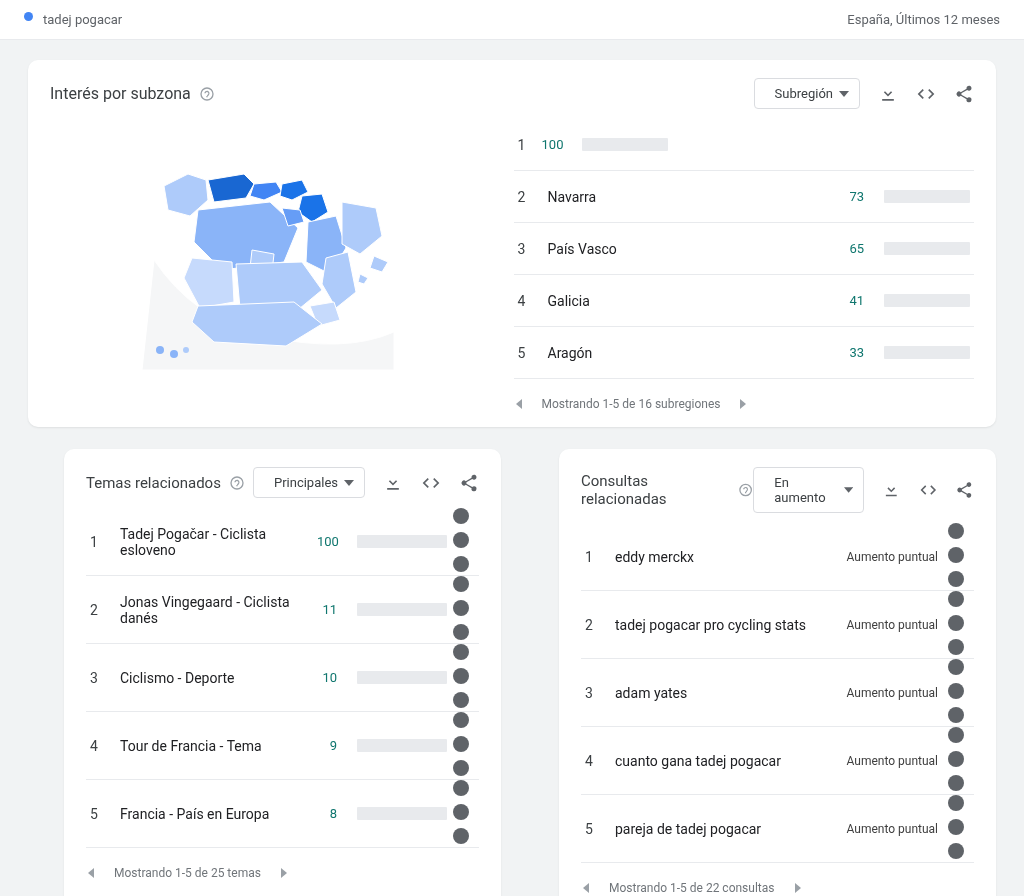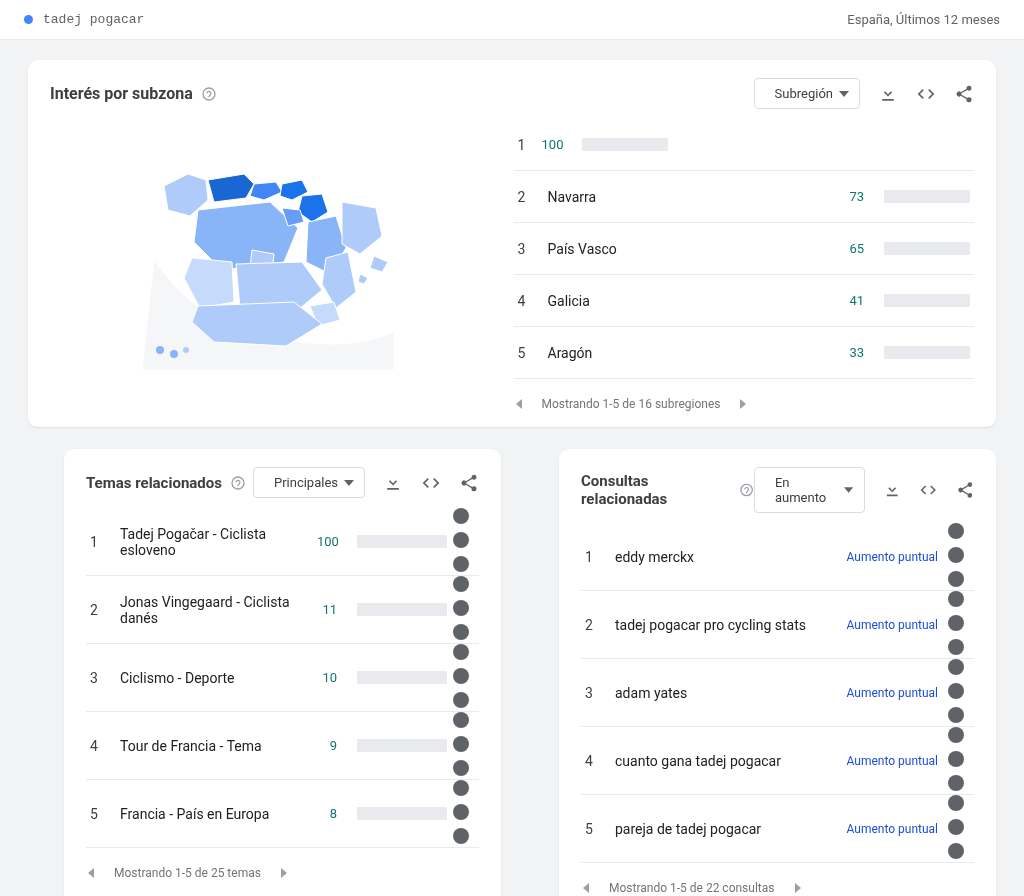--- a/index.html
+++ b/index.html
@@ -12,48 +12,48 @@
   }
   .topbar {
     background: #fff;
     border-bottom: 1px solid #e8eaed;
     height: 40px;
     display: flex;
     align-items: center;
     justify-content: space-between;
     padding: 0 24px;
   }
-  .search-term { display: flex; align-items: center; gap: 10px; color: #5f6368; font-size: 13px; font-family: Liberation Mono, monospace; }
+  .search-term { display: flex; gap: 10px; color: #5f6368; font-size: 13px; }
   .search-term .dot { width: 9px; height: 9px; border-radius: 50%; background: #4285f4; }
   .topbar-right { color: #5f6368; font-size: 13px; }
   .page { padding: 20px 28px; display: flex; flex-direction: column; gap: 22px; }
   .card { background: #fff; border-radius: 10px; box-shadow: 0 1px 2px rgba(60,64,67,.1); padding: 18px 22px 16px 22px; }
   .card-head { display: flex; align-items: center; justify-content: space-between; }
-  .card-title { display: flex; align-items: center; gap: 8px; font-size: 16px; font-weight: 700; color: #3c4043; }
+  .card-title { display: flex; align-items: center; gap: 8px; font-size: 16px; font-weight: 400; color: #3c4043; }
   .help-icon { width: 16px; height: 16px; fill: #9aa0a6; cursor: pointer; }
   .actions { display: flex; align-items: center; gap: 18px; }
   .selector { display: flex; align-items: center; gap: 6px; border: 1px solid #dadce0; border-radius: 4px; padding: 7px 10px 7px 20px; font-size: 13px; color: #3c4043; cursor: pointer; }
   .selector .arrow { fill: #5f6368; }
   .icon-btn { width: 20px; height: 20px; fill: #5f6368; cursor: pointer; }
   .subzone-body { display: flex; gap: 20px; margin-top: 10px; }
   .map-col { flex: 0 0 48%; display: flex; align-items: center; justify-content: center; padding: 10px 0 30px 0; }
   .list-col { flex: 1; }
   .region-row, .topic-row, .query-row {
     display: flex; align-items: center; border-bottom: 1px solid #e8eaed;
     min-height: 52px; padding: 0 4px;
   }
   .rank { width: 24px; color: #3c4043; font-size: 14px; }
   .label { flex: 1; color: #202124; font-size: 14px; padding-left: 6px; }
   .value { color: #0f766e; font-size: 13px; text-align: right; padding-right: 20px; width: 40px; }
   .bar { width: 86px; height: 13px; background: #e8eaed; border-radius: 1px; overflow: hidden; }
   .bar-fill { height: 100%; background: #4285f4; }
   .topic-row .bar, .query-row .bar { width: 90px; }
   .more-dots { width: 28px; text-align: center; cursor: pointer; }
   .more-dots svg { fill: #5f6368; width: 16px; }
-  .query-label-right { color: #1d4ed8; font-size: 12px; padding-right: 4px; }
+  .query-label-right { color: #404040; font-size: 12px; padding-right: 4px; }
   .pager { display: flex; align-items: center; gap: 18px; margin-top: 18px; color: #70757a; font-size: 12px; }
   .pager svg { width: 10px; height: 10px; fill: #9aa0a6; cursor: pointer; }
   .row2 { display: flex; gap: 22px; }
   .row2 .card { flex: 1; margin-left: 36px; }
   .topics-card .card-title, .queries-card .card-title { font-size: 15px; }
   
   .spain-map { width: 260px; height: 230px; }
   .spain-map path { stroke: #fff; stroke-width: 1; }
 </style>
 </head>

